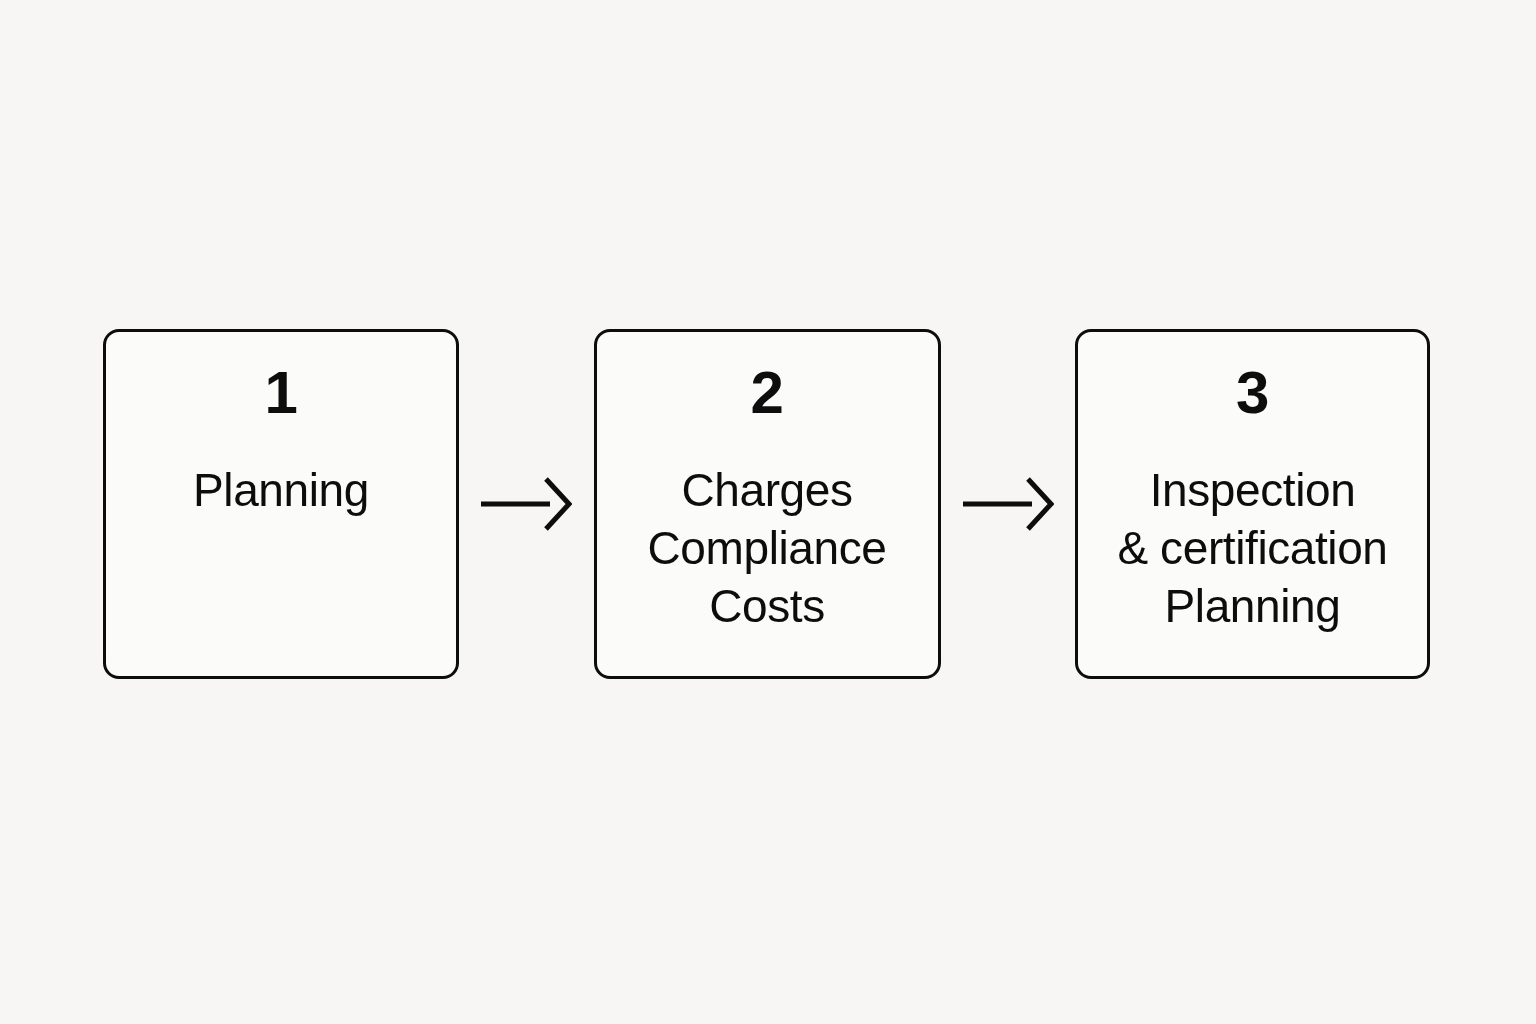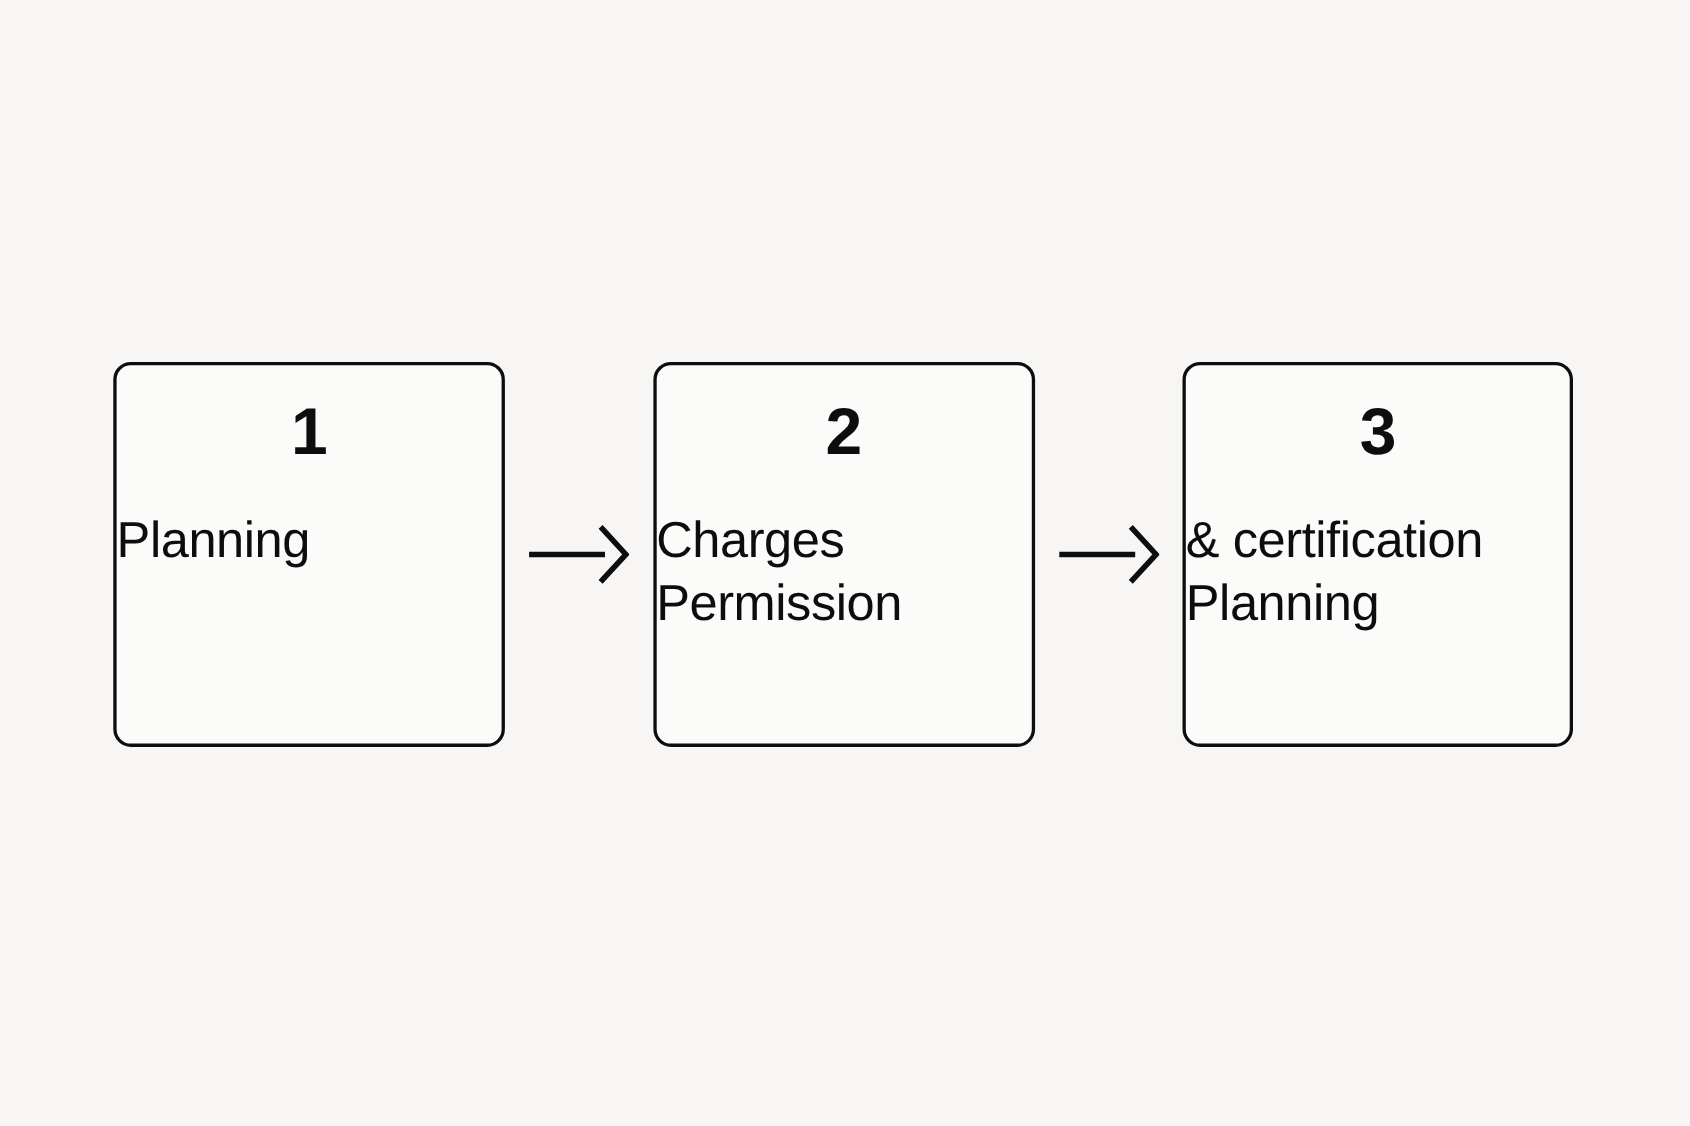--- a/index.html
+++ b/index.html
@@ -51,20 +51,21 @@
     line-height: 64px;
     color: #0d0d0d;
     letter-spacing: -0.5px;
   }
   .step-label {
     margin-top: 36px;
     font-size: 46px;
     font-weight: 400;
     line-height: 58px;
     color: #0d0d0d;
+    text-align: center;
     letter-spacing: -0.4px;
     width: 100%;
   }
   .step-label .ln {
     display: block;
     white-space: nowrap;
   }
   .arrow {
     flex: 0 0 auto;
     width: 92px;
@@ -87,31 +88,33 @@
 
     <svg class="arrow" viewBox="0 0 92 56">
       <line x1="1" y1="28" x2="70" y2="28" stroke="#0d0d0d" stroke-width="5" stroke-linecap="butt"></line>
       <polyline points="66,3 89,28 66,53" fill="none" stroke="#0d0d0d" stroke-width="5" stroke-linecap="butt" stroke-linejoin="miter"></polyline>
     </svg>
 
     <div class="step-box w2">
       <div class="step-number">2</div>
       <div class="step-label">
         <span class="ln">Charges</span>
-        <span class="ln">Permission</span>
+        <span class="ln">Compliance</span>
+        <span class="ln">Costs</span>
       </div>
     </div>
 
     <svg class="arrow" viewBox="0 0 92 56">
       <line x1="1" y1="28" x2="70" y2="28" stroke="#0d0d0d" stroke-width="5" stroke-linecap="butt"></line>
       <polyline points="66,3 89,28 66,53" fill="none" stroke="#0d0d0d" stroke-width="5" stroke-linecap="butt" stroke-linejoin="miter"></polyline>
     </svg>
 
     <div class="step-box w3">
       <div class="step-number">3</div>
       <div class="step-label">
+        <span class="ln">Inspection</span>
         <span class="ln">&amp; certification</span>
         <span class="ln">Planning</span>
       </div>
     </div>
 
   </div>
 </div>
 
 </body></html>

